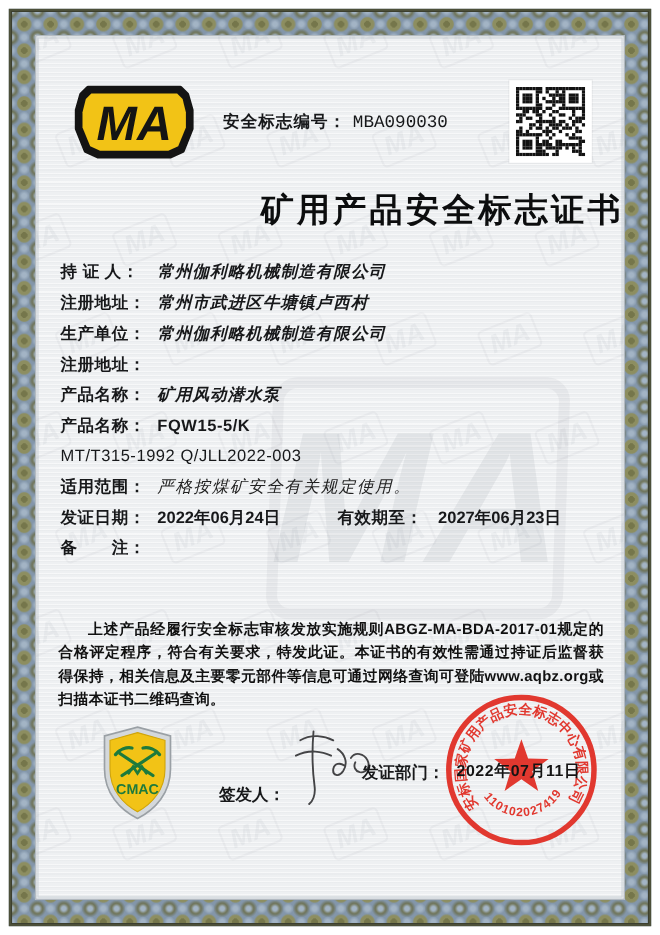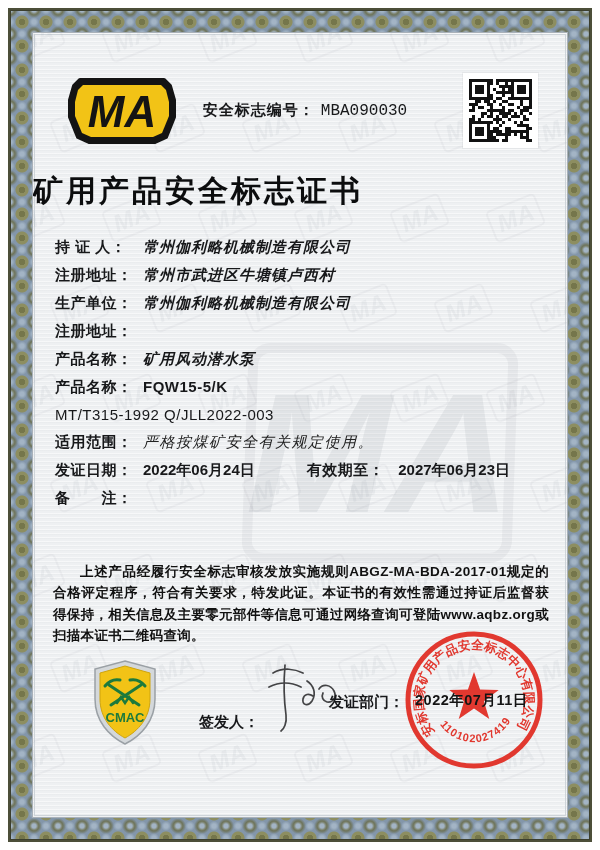--- a/index.html
+++ b/index.html
@@ -50,21 +50,21 @@
     position:absolute;left:120px;right:110px;top:68px;text-align:center;
     font-size:15px;color:#17181a;white-space:nowrap;
   }
   .serial .lbl{font-weight:600;letter-spacing:1px;}
   .serial .num{font-family:Liberation Mono, monospace;font-size:16px;margin-left:6px;}
   .qr{
     position:absolute;left:430px;top:40px;background:#ffffff;padding:6px;
     width:63px;height:63px;box-shadow:0 0 0 1px rgba(0,0,0,.04);
   }
   .title{
-    position:absolute;left:0;right:0;top:138px;text-align:left;
+    position:absolute;left:0;right:0;top:138px;text-align:right;
     font-family:"Liberation Serif","DejaVu Serif",serif;
     font-size:30px;font-weight:900;letter-spacing:3px;color:#0c0d0e;
   }
   .fields{position:absolute;left:22px;right:14px;top:205px;font-size:15px;color:#17181a;}
   .frow{display:flex;align-items:baseline;margin-bottom:9px;min-height:18px;}
   .frow .lbl{font-weight:600;width:88px;flex:0 0 auto;letter-spacing:.5px;}
   .frow .lbl.wide{width:auto;margin-right:16px;}
   .val-kai{font-weight:700;font-style:italic;letter-spacing:1px;}
   .val-kai-light{font-weight:400;font-style:italic;letter-spacing:1.5px;color:#222;}
   .val-num{font-weight:700;letter-spacing:.5px;}

